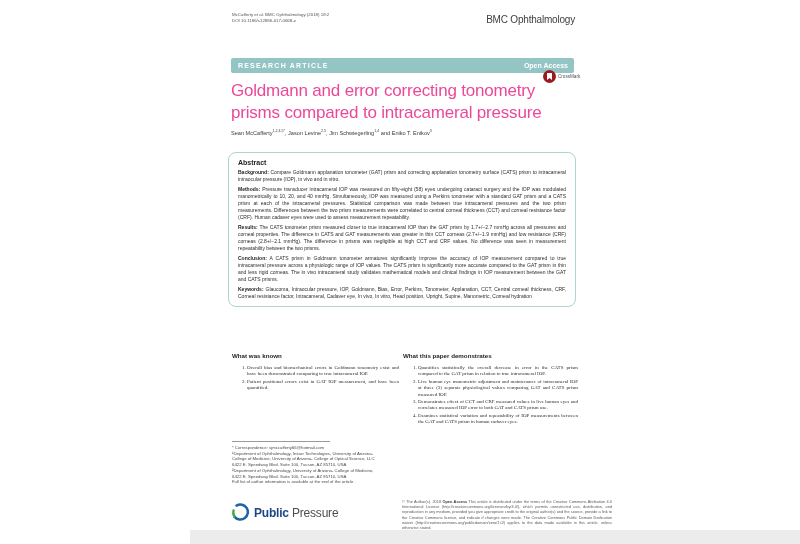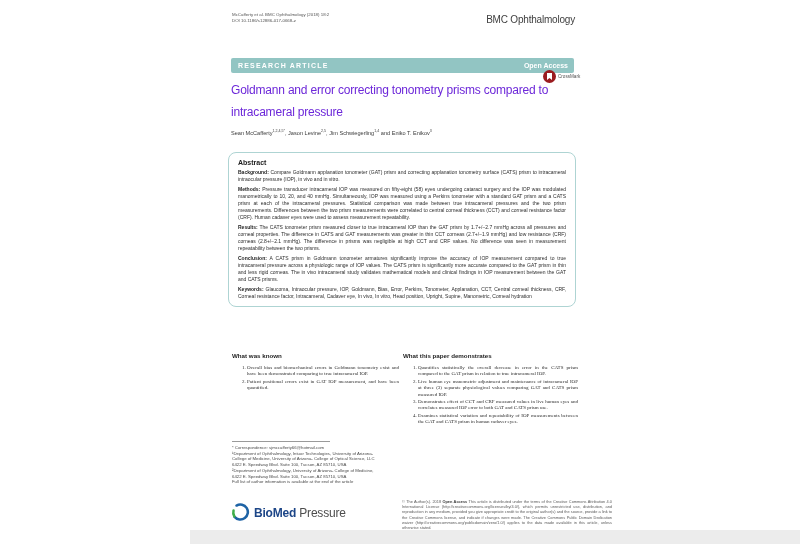--- a/index.html
+++ b/index.html
@@ -18,21 +18,21 @@
   
   .banner{
     left:231px;top:58px;width:343px;height:15px;
     border-radius:2px;display:flex;align-items:center;justify-content:space-between;
     padding:0;box-sizing:border-box;
   }
   .banner-left{font-size:7px;font-weight:bold;color:#fff;letter-spacing:1.2px;padding-left:7px;}
   .banner-right{font-size:7px;font-weight:bold;color:#fff;padding-right:6px;}
 
   
-  .title{left:231px;top:80px;width:330px;font-size:12px;line-height:21.5px;color:#6d28d9;font-weight:400;letter-spacing:-0.2px;}
+  .title{left:231px;top:80px;width:330px;font-size:17px;line-height:21.5px;color:#ec4899;font-weight:400;letter-spacing:-0.2px;}
   .authors{left:231px;top:129px;width:330px;font-size:5.6px;color:#3b3b3b;}
   .authors sup{font-size:3.6px;}
 
   
   .crossmark{left:543px;top:70px;display:flex;align-items:center;gap:2px;}
   .cm-circle{width:13px;height:13px;border-radius:50%;display:flex;align-items:center;justify-content:center;}
   .cm-glyph{width:5px;height:7px;background:#fff;clip-path:polygon(0 0,100% 0,100% 100%,50% 72%,0 100%);}
   .cm-label{font-size:4.6px;color:#555;}
 
   
@@ -134,21 +134,21 @@
   <div>6422 E. Speedway Blvd. Suite 100, Tucson, AZ 85710, USA</div>
   <div>Full list of author information is available at the end of the article</div>
 </div>
 
 <div class="abs logo">
   <svg width="19" height="19" viewBox="0 0 24 24">
     <path d="M 7 3.2 A 9.5 9.5 0 1 1 4.5 17.5" fill="none" stroke="#1e63a5" stroke-width="3.2" stroke-linecap="round"></path>
     <path d="M 4.2 16.8 A 9.5 9.5 0 0 1 3.2 9.5" fill="none" stroke="#3fae49" stroke-width="3.2" stroke-linecap="round"></path>
   </svg>
   <span class="logo-text">
-    <span class="logo-biomed">BioMed</span>
+    <span class="logo-biomed">Public</span>
     <span class="logo-central">Pressure</span>
   </span>
 </div>
 
 <div class="abs license">
   <span>© The Author(s). 2018 </span><b>Open Access</b><span> This article is distributed under the terms of the Creative Commons Attribution 4.0 International License (http://creativecommons.org/licenses/by/4.0/), which permits unrestricted use, distribution, and reproduction in any medium, provided you give appropriate credit to the original author(s) and the source, provide a link to the Creative Commons license, and indicate if changes were made. The Creative Commons Public Domain Dedication waiver (http://creativecommons.org/publicdomain/zero/1.0/) applies to the data made available in this article, unless otherwise stated.</span>
 </div>
 
 <div class="abs bottom-strip"></div>
 

